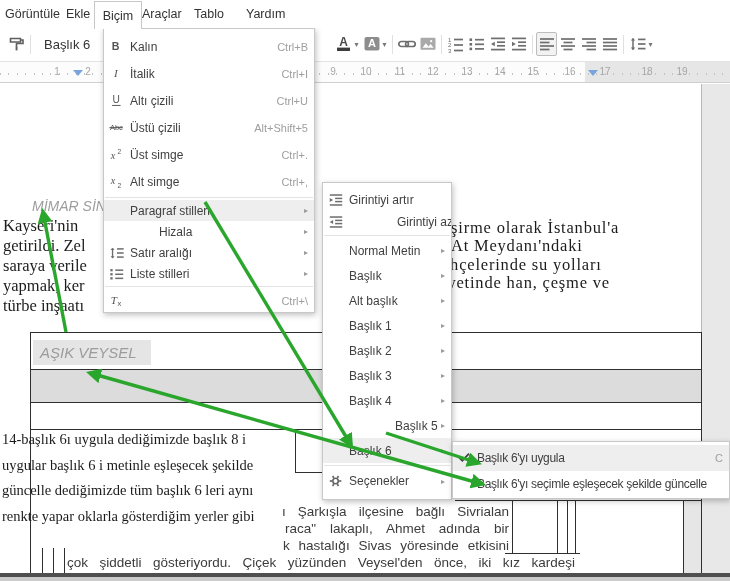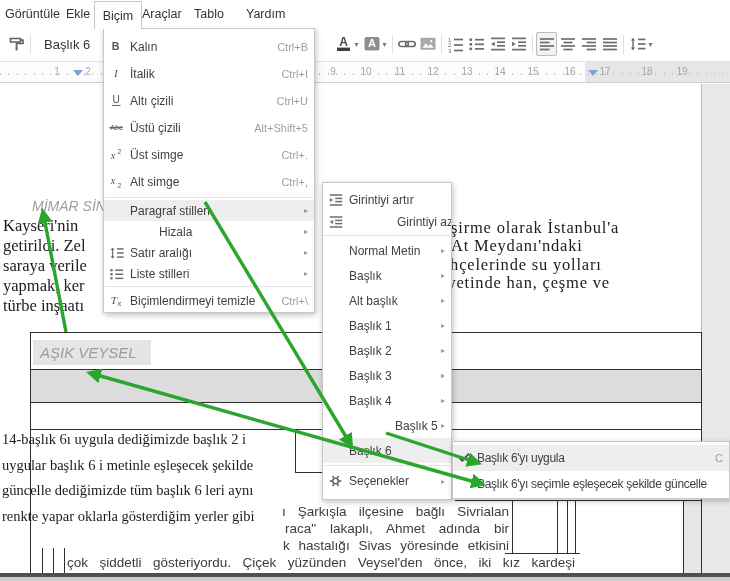--- a/index.html
+++ b/index.html
@@ -247,21 +247,21 @@
     <div class="dt serifline" style="left: 3px; top: 192px; position: absolute;">yapmak, ker</div>
     <div class="dt serifline" style="left: 3px; top: 212px; position: absolute;">türbe inşaatı</div>
     <div class="dt serifline right" style="left: 442px; top: 134px; position: absolute; width: 234px;">vşirme olarak İstanbul'a</div>
     <div class="dt serifline right" style="left: 442px; top: 152px; position: absolute; width: 148px;">, At Meydanı'ndaki</div>
     <div class="dt serifline right" style="left: 442px; top: 171px; position: absolute; width: 186px;">ahçelerinde su yolları</div>
     <div class="dt serifline right" style="left: 442px; top: 189px; position: absolute; width: 201px;">iyetinde han, çeşme ve</div>
     <div class="tfill" style="left: 31px; top: 286px; position: absolute; width: 670px; height: 32px; background: rgb(220, 220, 220);"></div>
     <div class="tfill" style="left: 684px; top: 416px; position: absolute; width: 17px; height: 73px; background: rgb(230, 230, 230);"></div>
     <div id="cell-hl" style="left: 33px; top: 256px; position: absolute; width: 118px; height: 25px; background: rgb(229, 229, 229); z-index: 2;"></div>
     <div class="dt " id="cell-label" style="left: 40px; top: 260px; position: absolute;">AŞIK VEYSEL</div>
-    <div class="dt noteline" style="left: 2px; top: 347px; position: absolute;">14-başlık 6ı uygula dediğimizde başlık 2 i</div>
+    <div class="dt noteline" style="left: 2px; top: 347px; position: absolute;">14-başlık 6ı uygula dediğimizde başlık 8 i</div>
     <div class="dt noteline" style="left: 2px; top: 373px; position: absolute;">uygular başlık 6 i metinle  eşleşecek şekilde</div>
     <div class="dt noteline" style="left: 2px; top: 398px; position: absolute;">güncelle dediğimizde tüm başlık 6 leri aynı</div>
     <div class="dt noteline" style="left: 2px; top: 424px; position: absolute;">renkte yapar oklarla gösterdiğim yerler gibi</div>
     <div class="dt storyline jl" style="left: 282px; top: 420px; position: absolute; width: 227px;">ı Şarkışla ilçesine bağlı Sivrialan</div>
     <div class="dt storyline jl" style="left: 285px; top: 437px; position: absolute; width: 224px;">raca" lakaplı, Ahmet adında bir</div>
     <div class="dt storyline jl" style="left: 67px; top: 471px; position: absolute; width: 508px;">çok şiddetli gösteriyordu. Çiçek yüzünden Veysel'den önce, iki kız kardeşi</div>
     <div class="dt storyline jl" style="left: 283px; top: 454px; position: absolute; width: 226px;">k hastalığı Sivas yöresinde etkisini</div>
     <div class="tl" style="left: 30px; top: 248px; position: absolute; width: 671px; height: 1px;"></div>
     <div class="tl" style="left: 30px; top: 285px; position: absolute; width: 671px; height: 1px;"></div>
     <div class="tl" style="left: 30px; top: 318px; position: absolute; width: 671px; height: 1px;"></div>
@@ -385,21 +385,20 @@
       <span class="sub">▸</span>
     </div>
     <div class="msep"></div>
     <div class="mi" style="height: 24px;">
       <span class="ic">
         <svg width="16" height="16" viewBox="0 0 18 18">
           <text x="2" y="12" font-size="12.5" font-style="italic" fill="#555" font-family="Liberation Serif,serif">T</text>
           <text x="9.5" y="15" font-size="8.5" fill="#555" font-family="Liberation Sans">x</text>
         </svg>
       </span>
-      <span class="lbl">Biçimlendirmeyi temizle</span>
       <span class="sc">Ctrl+\</span>
     </div>
   </div>
 <div id="p2" class="panel">
     <div class="mi" style="height: 22px;">
       <span class="ic">
         <svg width="16" height="16" viewBox="0 0 18 18">
           <line x1="2" y1="3.4" x2="16" y2="3.4" stroke="#6e6e6e" stroke-width="1.7"></line>
           <line x1="8" y1="7.2" x2="16" y2="7.2" stroke="#6e6e6e" stroke-width="1.7"></line>
           <line x1="8" y1="10.8" x2="16" y2="10.8" stroke="#6e6e6e" stroke-width="1.7"></line>

